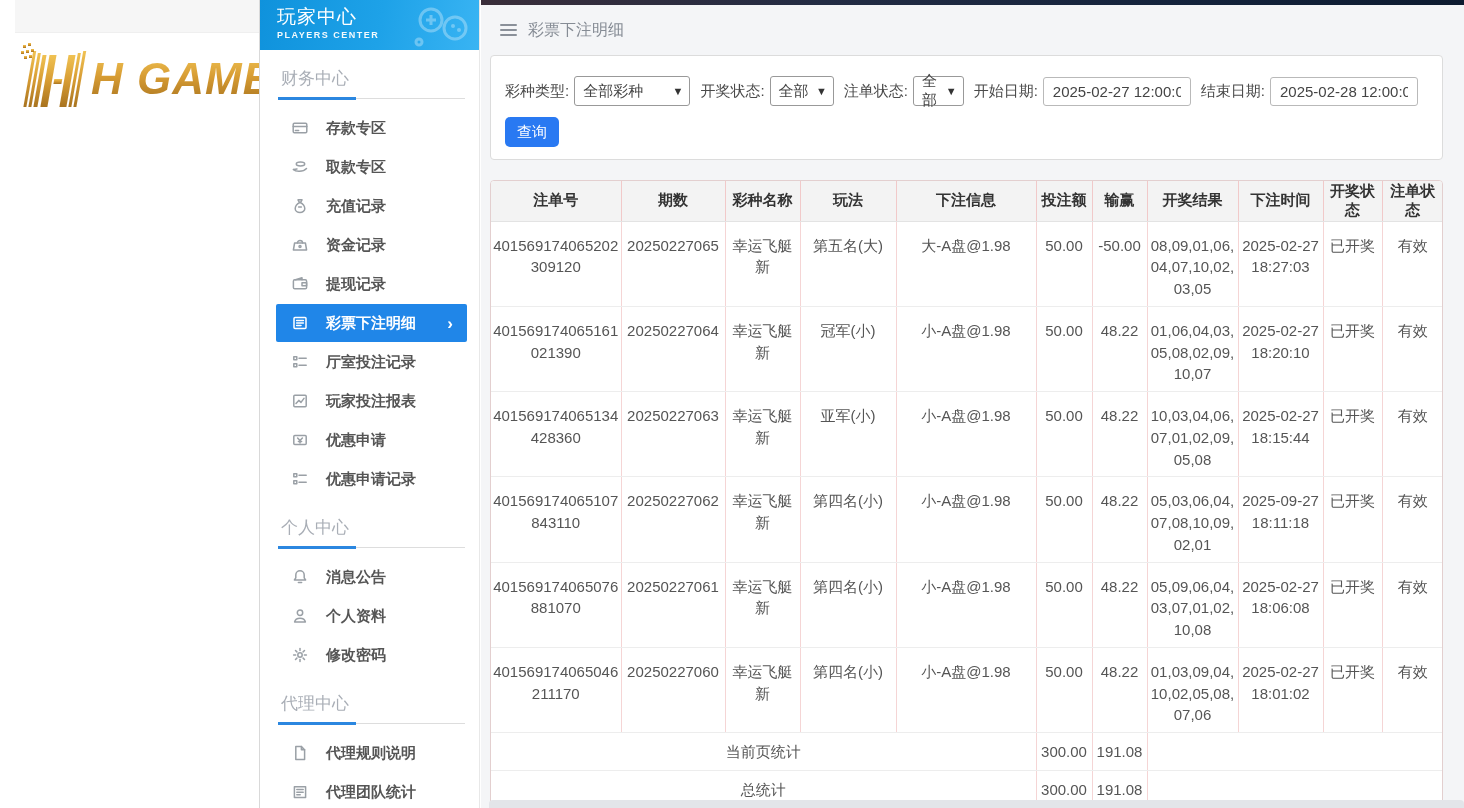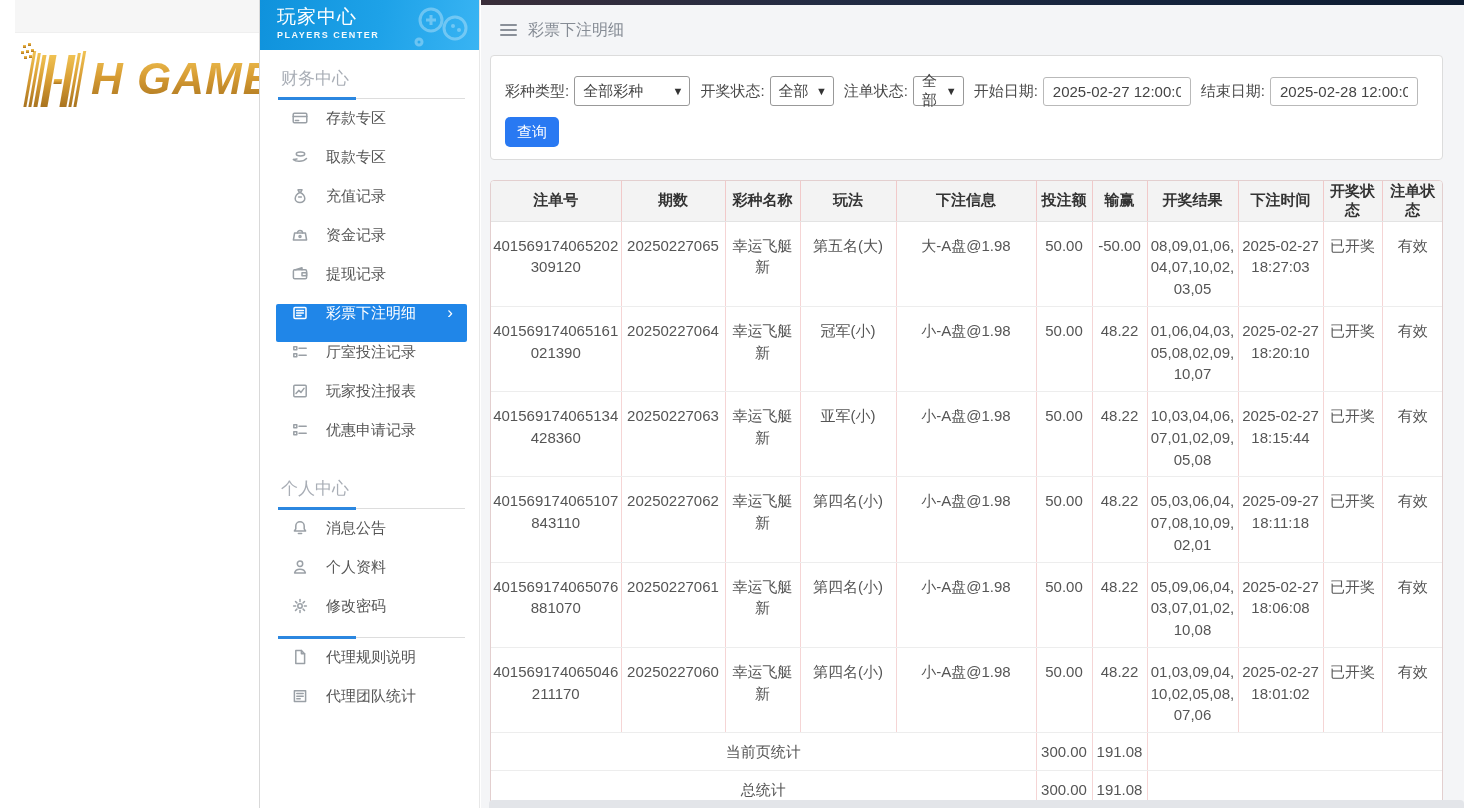--- a/index.html
+++ b/index.html
@@ -19,22 +19,22 @@
     border-left:1px solid #d9d9d9; border-right:1px solid #e8e8e8; }
   .sidebar-header { position:relative; height:50px; overflow:hidden; color:#fff;
     background:linear-gradient(100deg,#0f92dc 0%,#1ea2e8 55%,#39b4f3 100%); padding:4px 0 0 17px; }
   .sidebar-header .cn { font-size:19px; letter-spacing:1px; }
   .sidebar-header .en { font-size:9px; font-weight:bold; letter-spacing:1.5px; opacity:.95; }
   .pad-art { position:absolute; right:6px; top:4px; opacity:.45; }
   .side-title { color:#a9aeb6; font-size:17px; padding:17px 0 7px 21px; }
   .side-underline { position:relative; height:4px; margin:0 14px 8px 18px; }
   .side-underline::after { content:""; position:absolute; left:0; right:0; top:1px; border-top:1px solid #ddd; }
   .side-underline::before { content:""; position:absolute; left:0; top:0; width:78px; height:3px; background:#2b87e0; z-index:1; }
-  .side-item { display:flex; height:38px; margin:1px 12px 1px 16px; padding-left:15px;
-    color:#555; font-size:15px; cursor:pointer; border-radius:2px; }
+  .side-item { display:flex; align-items:center; height:38px; margin:1px 12px 1px 16px; padding-left:15px;
+    color:#555; font-size:15px; cursor:pointer; border-radius:2px;font-weight:bold; }
   .side-item .icon { width:18px; height:18px; margin-right:17px; color:#9aa0a6; display:inline-flex; align-items:center; justify-content:center; }
   .side-item .icon svg { width:16px; height:16px; }
   .side-item.active { background:#2086e8; color:#fff; }
   .side-item.active .icon { color:#fff; }
   .side-item .chev { margin-left:auto; margin-right:14px; font-size:17px; line-height:1; }
 
   
   .main { position:absolute; left:481px; top:0; width:983px; height:808px; background:#f4f5f7; }
   .top-dark { height:5px; background:linear-gradient(90deg,#3a2e3a 0%,#232c44 35%,#14233c 70%,#0d1b30 100%); }
   .page-header { height:50px; display:flex; align-items:center; gap:11px; padding-left:19px; color:#868c95; font-size:16px; }
@@ -215,20 +215,29 @@
             <svg viewBox="0 0 16 16" fill="none" stroke="currentColor" stroke-width="1.5" stroke-linecap="round" stroke-linejoin="round">
               <rect x="1.8" y="2.2" width="12.4" height="11.6" rx="1"></rect>
               <polyline points="4,10.5 6.8,7.4 9,9.4 12,5.4"></polyline>
             </svg>
           </span>
           <span>玩家投注报表</span>
         </div>
         <div class="side-item">
           <span class="icon">
             <svg viewBox="0 0 16 16" fill="none" stroke="currentColor" stroke-width="1.5" stroke-linecap="round" stroke-linejoin="round">
+              <rect x="1.8" y="3.6" width="12.4" height="9" rx="1"></rect>
+              <path d="M5.6 6 L8 8.6 L10.4 6 M8 8.6 V11 M6.4 9.6 h3.2"></path>
+            </svg>
+          </span>
+          <span>优惠申请</span>
+        </div>
+        <div class="side-item">
+          <span class="icon">
+            <svg viewBox="0 0 16 16" fill="none" stroke="currentColor" stroke-width="1.5" stroke-linecap="round" stroke-linejoin="round">
               <rect x="1.8" y="2.8" width="3" height="3"></rect>
               <line x1="7" y1="4.3" x2="14.2" y2="4.3"></line>
               <rect x="1.8" y="9.8" width="3" height="3"></rect>
               <line x1="7" y1="11.3" x2="14.2" y2="11.3"></line>
             </svg>
           </span>
           <span>优惠申请记录</span>
         </div>
         <div class="side-title">个人中心</div>
         <div class="side-underline"></div>
@@ -259,20 +268,21 @@
               <line x1="1.6" y1="8" x2="3.6" y2="8"></line>
               <line x1="12.4" y1="8" x2="14.4" y2="8"></line>
               <line x1="3.5" y1="3.5" x2="4.9" y2="4.9"></line>
               <line x1="11.1" y1="11.1" x2="12.5" y2="12.5"></line>
               <line x1="3.5" y1="12.5" x2="4.9" y2="11.1"></line>
               <line x1="11.1" y1="4.9" x2="12.5" y2="3.5"></line>
             </svg>
           </span>
           <span>修改密码</span>
         </div>
+        <div class="side-title">代理中心</div>
         <div class="side-underline"></div>
         <div class="side-item">
           <span class="icon">
             <svg viewBox="0 0 16 16" fill="none" stroke="currentColor" stroke-width="1.5" stroke-linecap="round" stroke-linejoin="round">
               <path d="M3.8 1.6 h5.6 L12.6 4.8 v9.6 H3.8z"></path>
               <path d="M9.4 1.6 V4.8 h3.2"></path>
             </svg>
           </span>
           <span>代理规则说明</span>
         </div>

